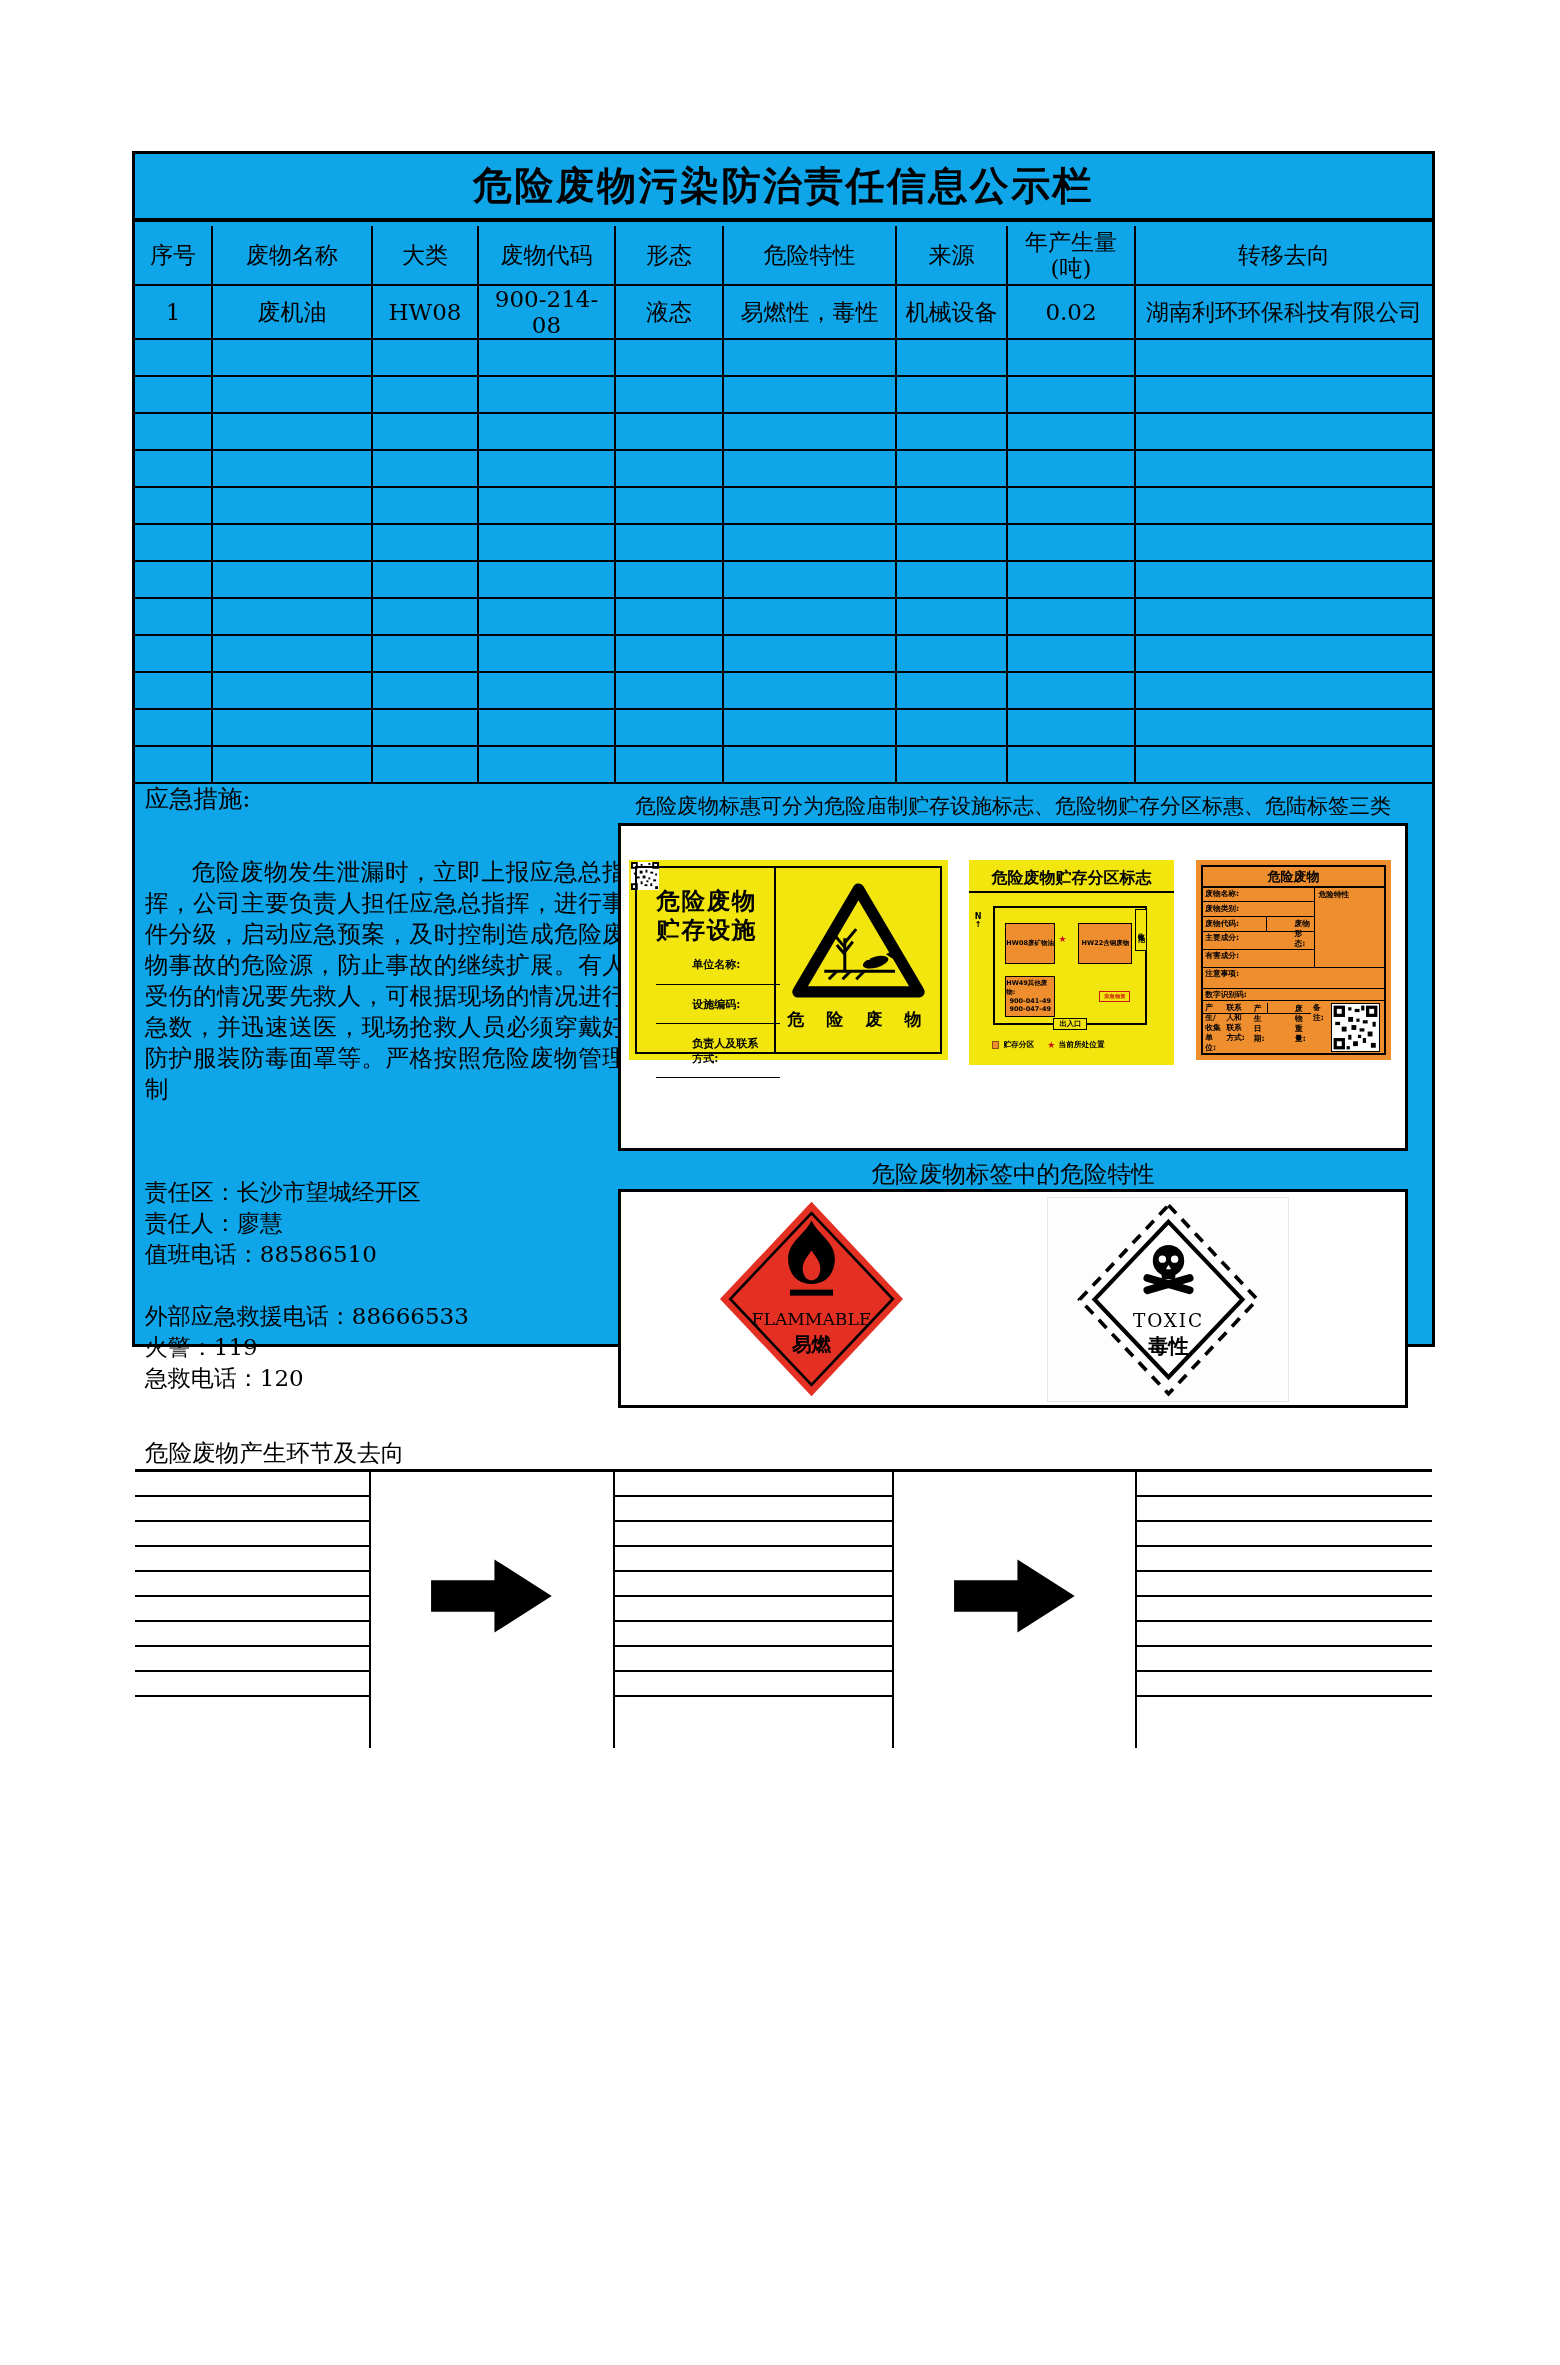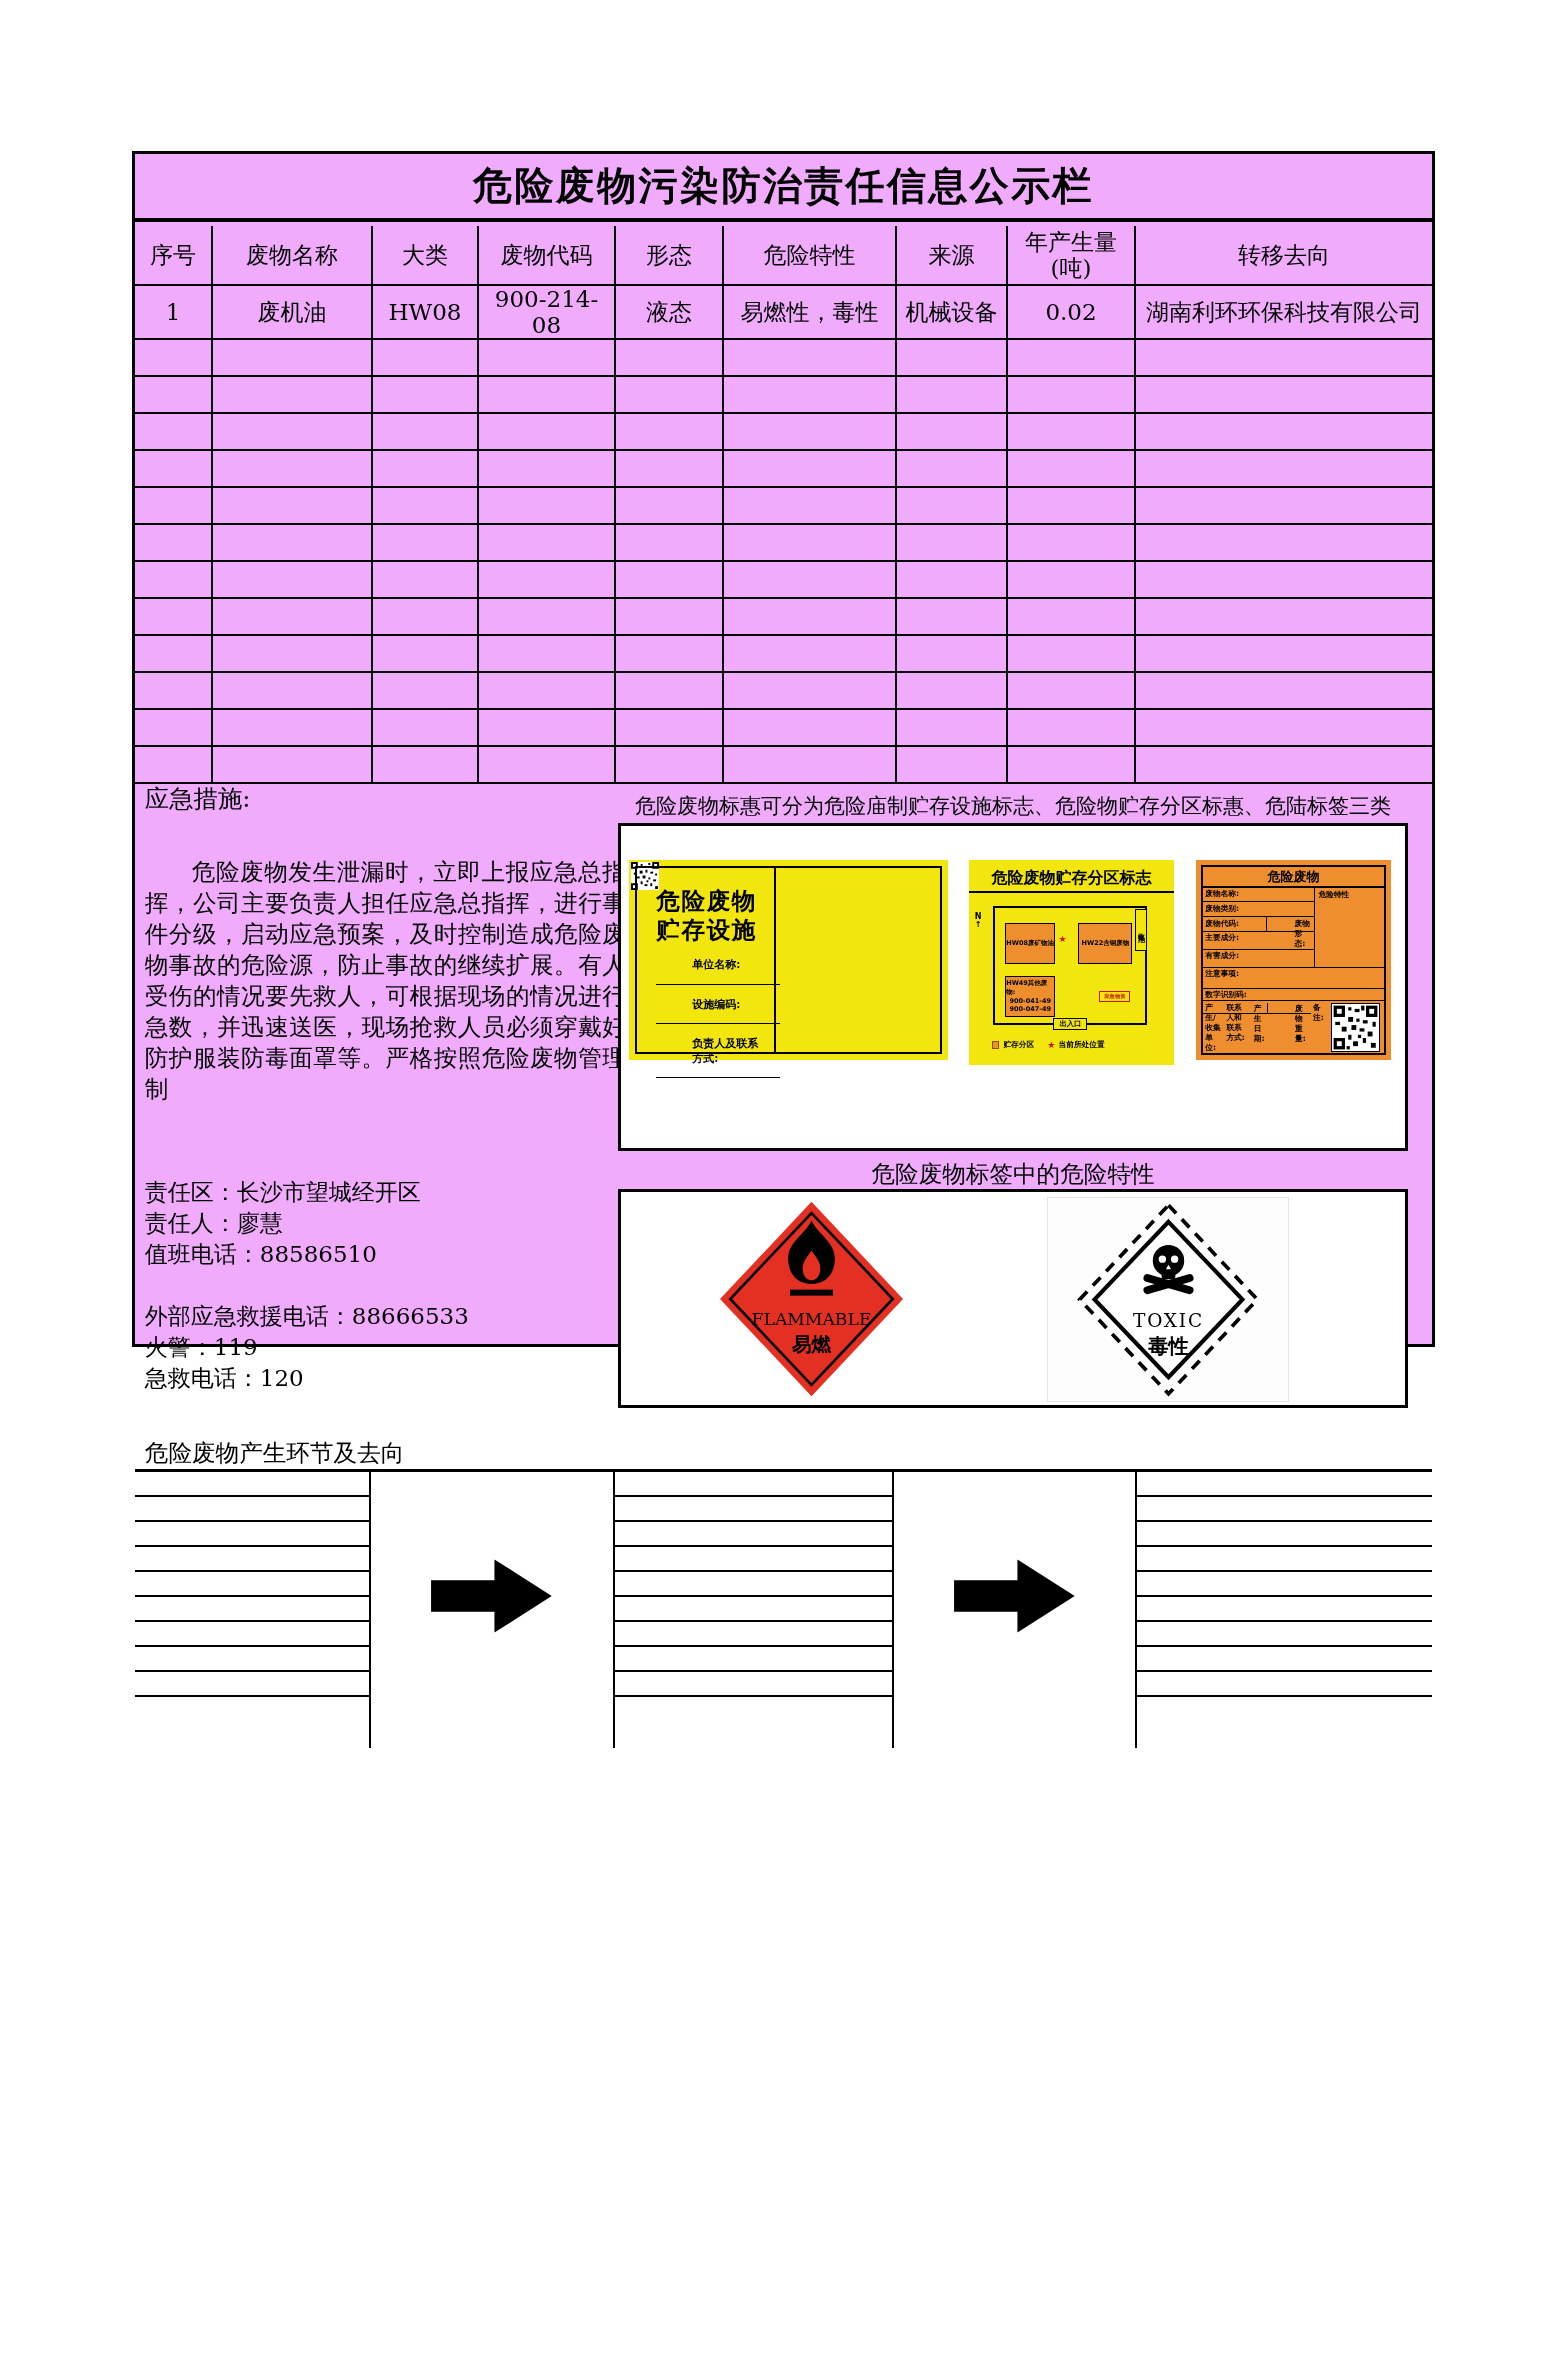--- a/index.html
+++ b/index.html
@@ -1,17 +1,17 @@
 <!DOCTYPE html>
 <html style="font-size:13px"><head>
 <meta charset="utf-8">
 <style>
   * { margin:0; padding:0; box-sizing:border-box; }
   html,body { width:1560px; height:2366px; background:#ffffff; font-family:"DejaVu Serif", serif; color:#000; }
-  .sheet { position:absolute; left:132px; top:151px; width:1303px; height:1196px; border:3.3px solid #000; background:#f0abfc; }
+  .sheet { position:absolute; left:132px; top:151px; width:1303px; height:1196px; border:3.3px solid #000; background:#0ea5e9; }
 
   
   .title-row { position:absolute; left:0; top:0; width:100%; height:68px; border-bottom:4.1px solid #000;
                display:flex; align-items:center; justify-content:center;
                font-size:39px; font-weight:bold; letter-spacing:2.4px; }
 
   
   .main-table { position:absolute; left:0; top:72px; width:1297px; border-collapse:collapse; table-layout:fixed; }
   .main-table th, .main-table td { border:2.4px solid #000; text-align:center; vertical-align:middle;
                                    font-size:23px; font-weight:normal; overflow:hidden; padding:0 1.6px; }
@@ -336,20 +336,42 @@
             <div class="storage-title">
               <div>危险废物</div>
               <div>贮存设施</div>
             </div>
             <div class="field-label">单位名称:</div>
             <div class="field-line"></div>
             <div class="field-label">设施编码:</div>
             <div class="field-line"></div>
             <div class="field-label">负责人及联系方式:</div>
             <div class="field-line"></div>
+          </div>
+          <div class="storage-right">
+            <svg class="tri" width="137" height="119" viewBox="0 0 120 104">
+              <path d="M60 7 L113 97 L7 97 Z" fill="none" stroke="#000" stroke-width="10" stroke-linejoin="round"></path>
+              <g stroke="#000" stroke-width="2.6" fill="none">
+                <path d="M48 78 V50"></path>
+                  <path d="M48 58 L38 46"></path>
+                  <path d="M48 54 L58 42"></path>
+                  <path d="M48 64 L41 56"></path>
+                  <path d="M48 62 L55 53"></path>
+                <path d="M30 79 H92"></path>
+                <path d="M34 86 L41 79"></path>
+                  <path d="M46 86 L53 79"></path>
+                  <path d="M58 86 L65 79"></path>
+              </g>
+              <g fill="#000">
+                <ellipse cx="75" cy="71" rx="11.5" ry="4.8" transform="rotate(-16 75 71)"></ellipse>
+                <path d="M84 64 l9 -5 l-3 9 Z"></path>
+                <circle cx="69" cy="68" r="1.1" fill="#F2E60E"></circle>
+              </g>
+            </svg>
+            <div class="storage-bottom-text">危 险 废 物</div>
           </div>
         </div>
       </div>
 
       <div class="partition-label">
         <div class="p-title">危险废物贮存分区标志</div>
         <div class="p-north">
           <div>N</div>
           <div>↑</div>
         </div>

